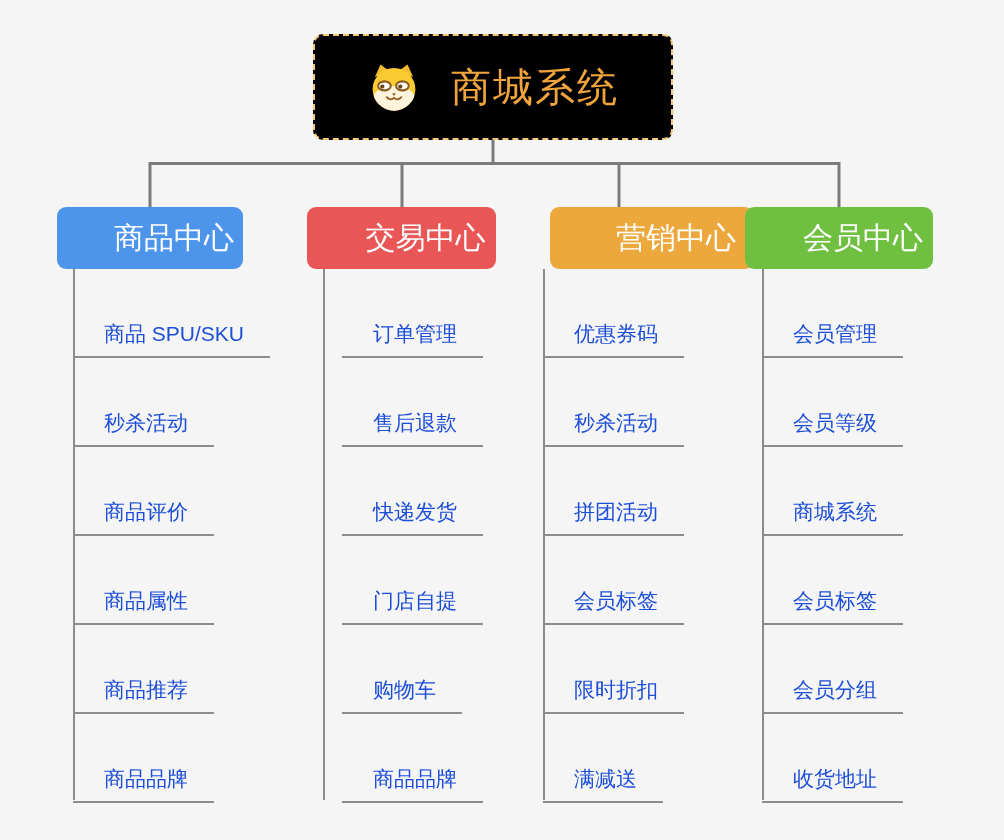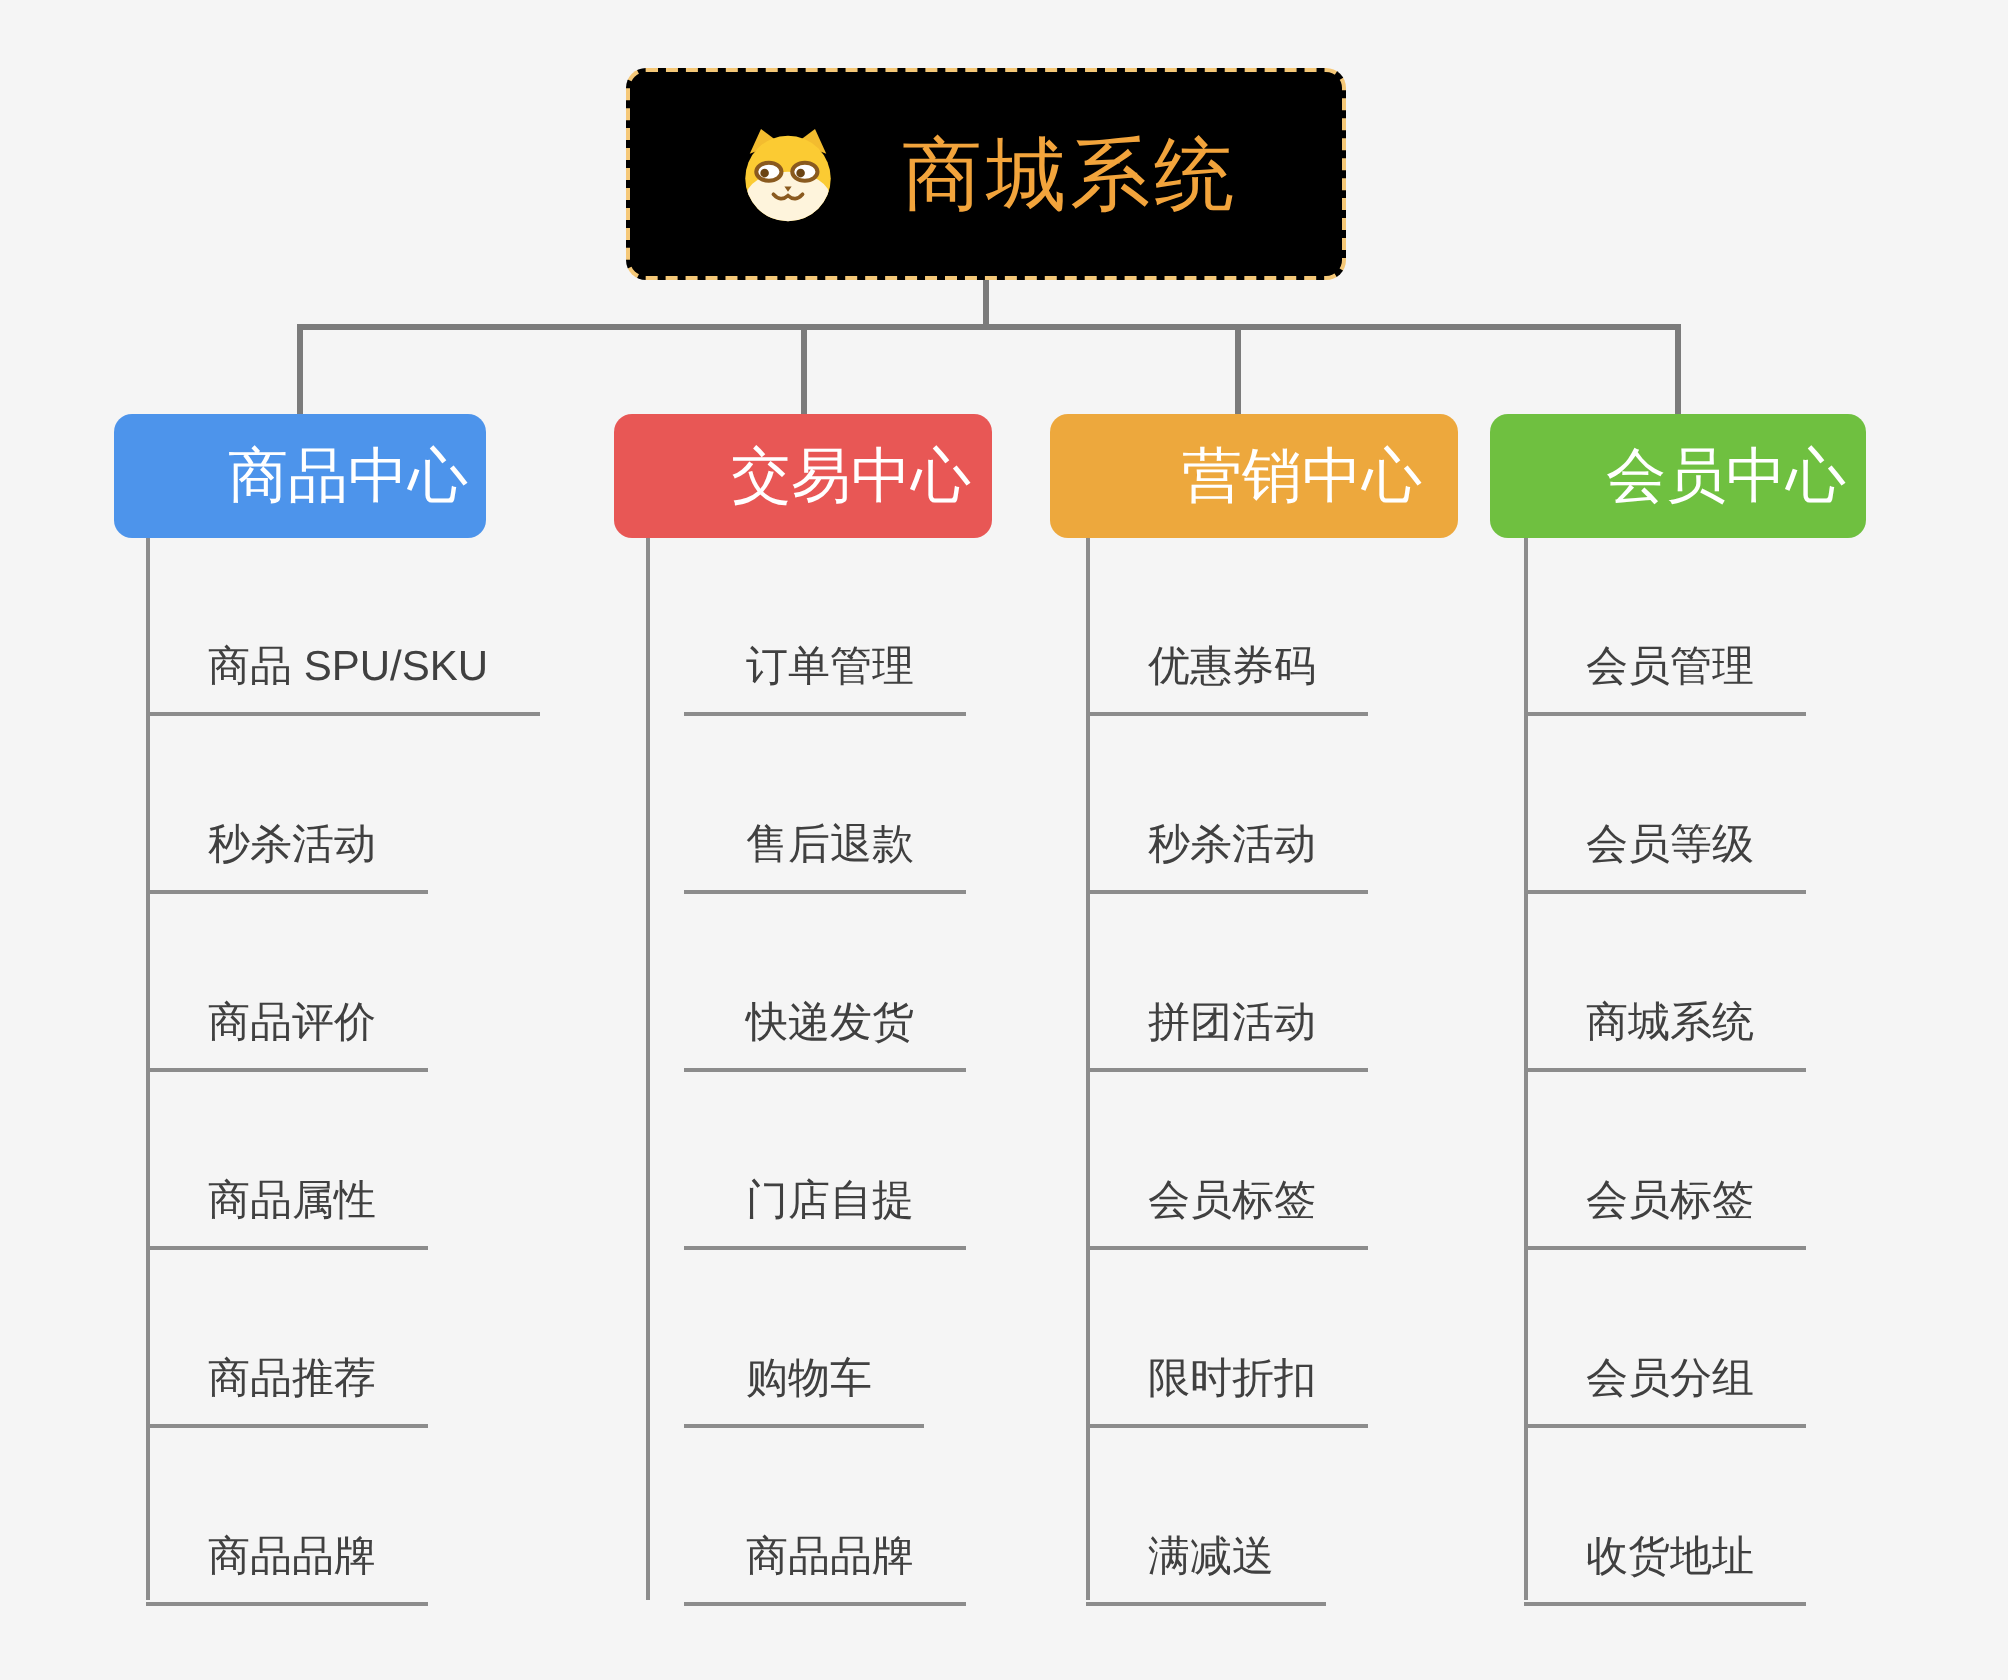--- a/index.html
+++ b/index.html
@@ -22,28 +22,28 @@
   .root-icon{width:54px;height:50px;flex:0 0 auto;}
 
   
   .branch-box{
     position:absolute;top:207px;height:62px;border-radius:9px;
     display:flex;align-items:center;justify-content:center;
     color:#FFFFFF;font-size:30px;white-space:nowrap;box-sizing:border-box;padding-left:48px;
   }
   .b0{left:57px;width:186px}
   .b1{left:307px;width:189px}
-  .b2{left:525px;width:204px}
+  .b2{left:550px;width:204px}
   .b3{left:745px;width:188px}
 
   
   .leaf{
     position:absolute;height:40px;line-height:36px;
     padding:0 26px 0 31px;border-bottom:2px solid #8C8C8C;
-    font-size:21px;color:#404040;white-space:nowrap;box-sizing:content-box;
+    font-size:21px;color:#1d4ed8;white-space:nowrap;box-sizing:content-box;
   }
   .c0{left:73px}.c1{left:342px}.c2{left:543px}.c3{left:762px}
   .r0{top:316px}.r1{top:405px}.r2{top:494px}.r3{top:583px}.r4{top:672px}.r5{top:761px}
 </style>
 </head>
 <body>
 
 <div class="canvas">
 
   <svg class="wires" width="1004" height="840" viewBox="0 0 1004 840">

